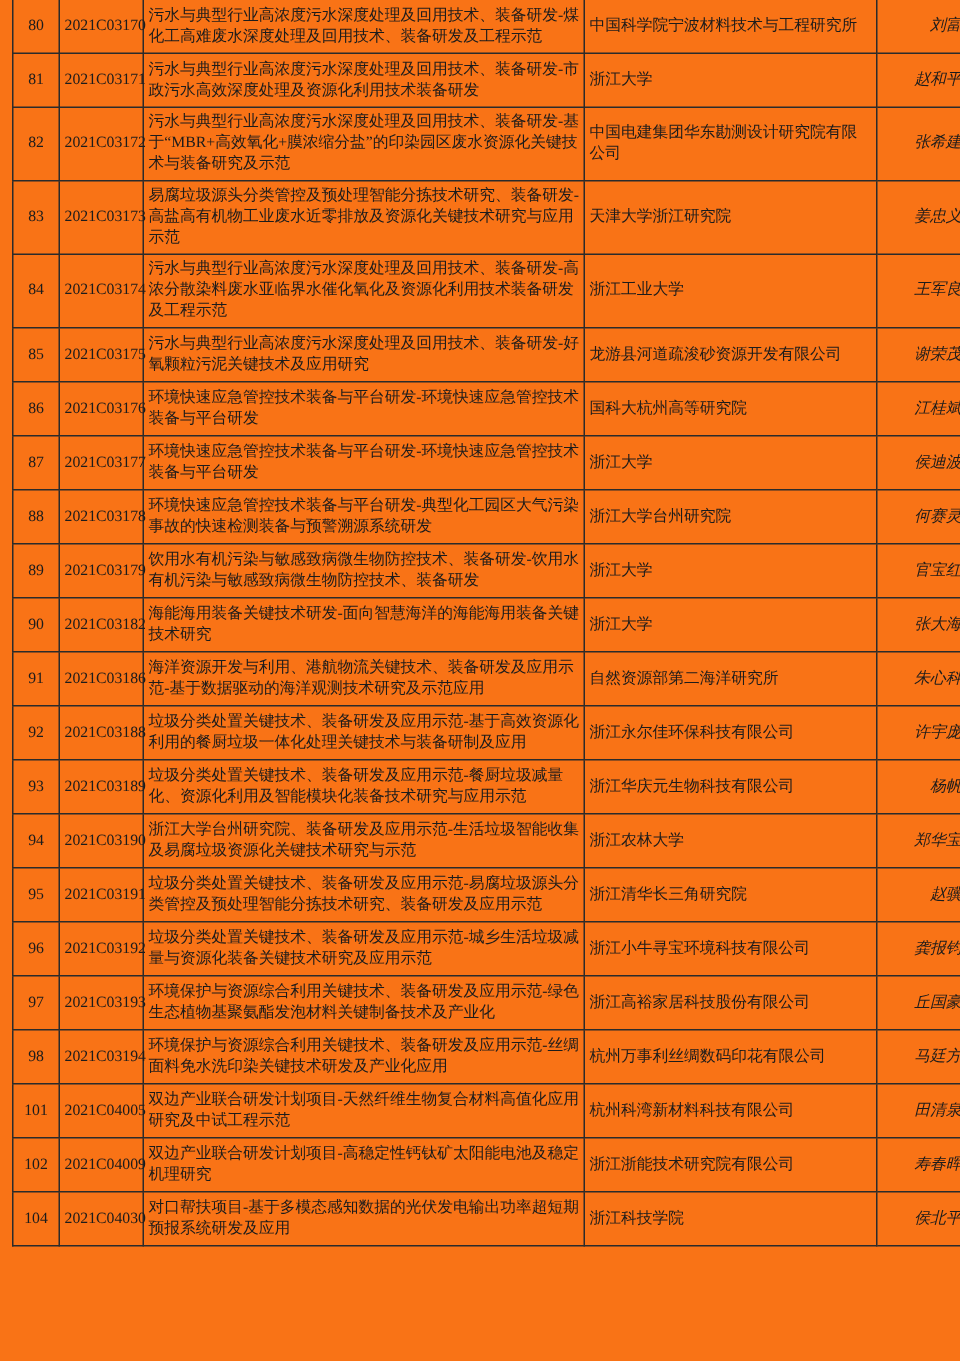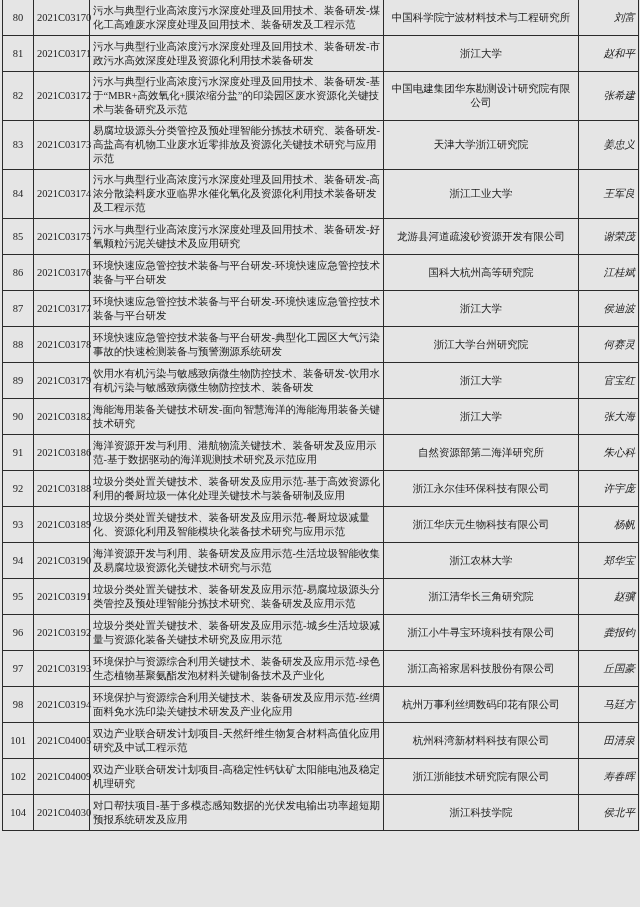--- a/index.html
+++ b/index.html
@@ -9,23 +9,23 @@
     width: 640px;
   }
   body {
     font-family: "Liberation Serif", "DejaVu Serif", serif;
     color: #1c1c1c;
   }
   .doc-page {
     width: 640px;
     height: 907px;
     overflow: hidden;
-    background: #e5e5e5;
+    background: #f97316;
     box-sizing: border-box;
-    padding-left: 2px;
+    padding-left: 8px;
   }
   table.projects {
     border-collapse: collapse;
     table-layout: fixed;
     width: 636px;
     margin-top: -1px;
   }
   table.projects td {
     border: 1px solid #2b2b2b;
     font-size: 10.5px;
@@ -44,21 +44,21 @@
     text-align: right;
     letter-spacing: 0px;
     white-space: nowrap;
   }
   td.col-title {
     width: 294px;
     text-align: left;
   }
   td.col-org {
     width: 195px;
-    text-align: center;
+    text-align: left;
     padding: 3px 8px;
   }
   td.col-leader {
     width: 60px;
     text-align: right;
     font-style: italic;
   }
   tr.project-row {
     height: 36px;
   }
@@ -177,21 +177,21 @@
     <td class="col-index">93</td>
     <td class="col-code">2021C03189</td>
     <td class="col-title">垃圾分类处置关键技术、装备研发及应用示范-餐厨垃圾减量化、资源化利用及智能模块化装备技术研究与应用示范</td>
     <td class="col-org">浙江华庆元生物科技有限公司</td>
     <td class="col-leader">杨帆</td>
   </tr>
 
   <tr class="project-row">
     <td class="col-index">94</td>
     <td class="col-code">2021C03190</td>
-    <td class="col-title">海洋资源开发与利用、装备研发及应用示范-生活垃圾智能收集及易腐垃圾资源化关键技术研究与示范</td>
+    <td class="col-title">浙江大学台州研究院、装备研发及应用示范-生活垃圾智能收集及易腐垃圾资源化关键技术研究与示范</td>
     <td class="col-org">浙江农林大学</td>
     <td class="col-leader">郑华宝</td>
   </tr>
 
   <tr class="project-row">
     <td class="col-index">95</td>
     <td class="col-code">2021C03191</td>
     <td class="col-title">垃圾分类处置关键技术、装备研发及应用示范-易腐垃圾源头分类管控及预处理智能分拣技术研究、装备研发及应用示范</td>
     <td class="col-org">浙江清华长三角研究院</td>
     <td class="col-leader">赵骥</td>

